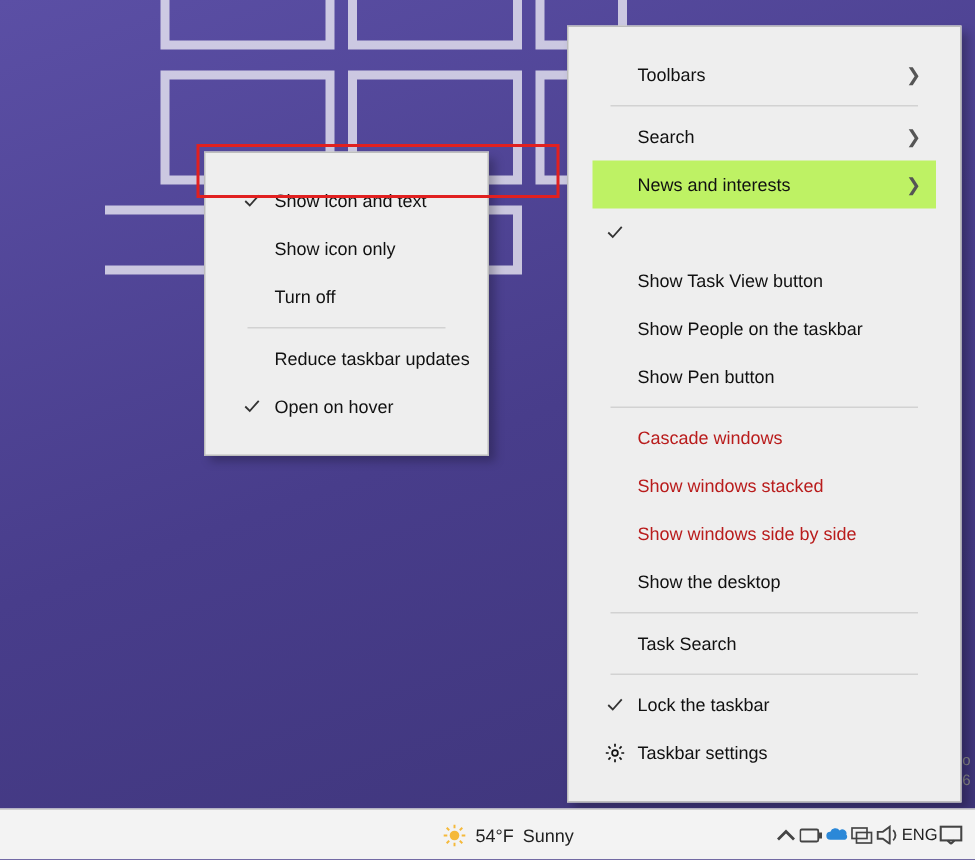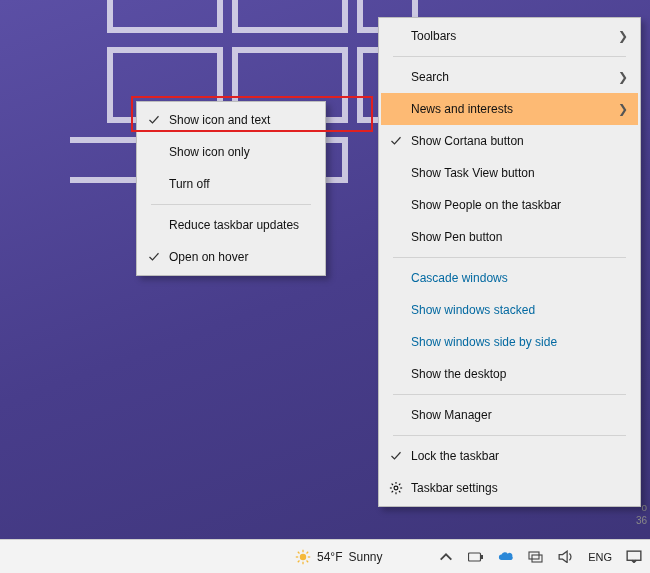--- a/index.html
+++ b/index.html
@@ -13,33 +13,33 @@
   }
   .logo-shapes { position: absolute; top: 0; left: 70px; }
   .logo-shapes rect { fill: none; stroke: rgba(255,255,255,0.7); stroke-width: 6; }
 
   
   .context-menu {
     position: absolute;
     background: #eeeeee;
     border: 1px solid #bdbdbd;
     box-shadow: 4px 4px 6px rgba(0,0,0,0.25);
-    padding: 2px;
+    padding: 16px;
     color: #111;
   }
   .menu-item {
     display: flex;
     align-items: center;
     height: 32px;
     padding: 0 30px 0 0;
     white-space: nowrap;
     position: relative;
   }
-  .menu-item.hover { background: #fdba74; }
-  .menu-item.disabled { color: #0369a1; }
+  .menu-item.hover { background: #bef264; }
+  .menu-item.disabled { color: #b91c1c; }
   .check-col {
     width: 30px; flex: 0 0 30px;
     display: flex; align-items: center; justify-content: center;
   }
   .arrow-col {
     position: absolute; right: 10px; top: 50%; transform: translateY(-50%);
     font-size: 12px; color: #555;
   }
   .sep { height: 1px; background: #d2d2d2; margin: 4px 12px; }
 
@@ -65,21 +65,21 @@
   .weather {
     margin-left: 295px;
     display: flex; align-items: center; gap: 6px;
   }
   .sun {
     width: 16px; height: 16px;
     display: inline-block;
   }
   .tray {
     margin-left: auto; margin-right: 8px;
-    display: flex; align-items: center; gap: 14px;
+    display: flex; align-items: center; gap: 1px;
     font-size: 12px;
   }
   .tray .ic { width: 16px; height: 14px; display: inline-flex; align-items: center; justify-content: center; }
   .lang { font-size: 11px; }
 
   
   .behind-text { position:absolute; right:3px; top:502px; font-size:10px; color:#888; }
 </style>
 </head>
 <body>
@@ -120,21 +120,20 @@
     <span>News and interests</span>
     <span class="arrow-col">❯</span>
   </div>
 
   <div class="menu-item">
     <span class="check-col check-icon">
       <svg viewBox="0 0 16 16">
           <path d="M2 8 L6 12 L14 3" stroke="#333" stroke-width="1.6" fill="none"></path>
         </svg>
     </span>
-    <span>Show Cortana button</span>
   </div>
 
   <div class="menu-item">
     <span class="check-col"></span>
     <span>Show Task View button</span>
   </div>
 
   <div class="menu-item">
     <span class="check-col"></span>
     <span>Show People on the taskbar</span>
@@ -162,21 +161,21 @@
   </div>
   <div class="menu-item">
     <span class="check-col"></span>
     <span>Show the desktop</span>
   </div>
 
   <div class="sep"></div>
 
   <div class="menu-item">
     <span class="check-col"></span>
-    <span>Show Manager</span>
+    <span>Task Search</span>
   </div>
 
   <div class="sep"></div>
 
   <div class="menu-item">
     <span class="check-col check-icon">
       <svg viewBox="0 0 16 16">
           <path d="M2 8 L6 12 L14 3" stroke="#333" stroke-width="1.6" fill="none"></path>
         </svg>
     </span>

